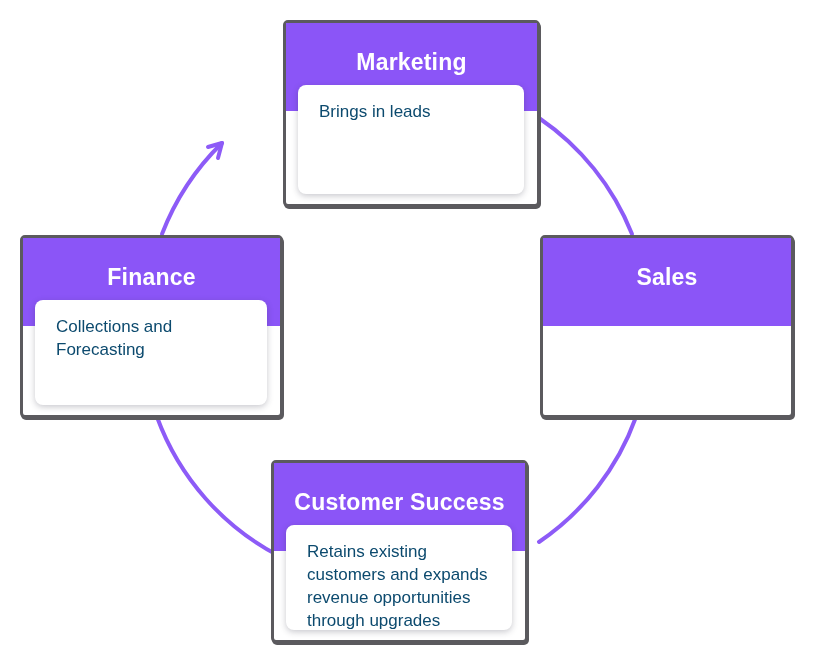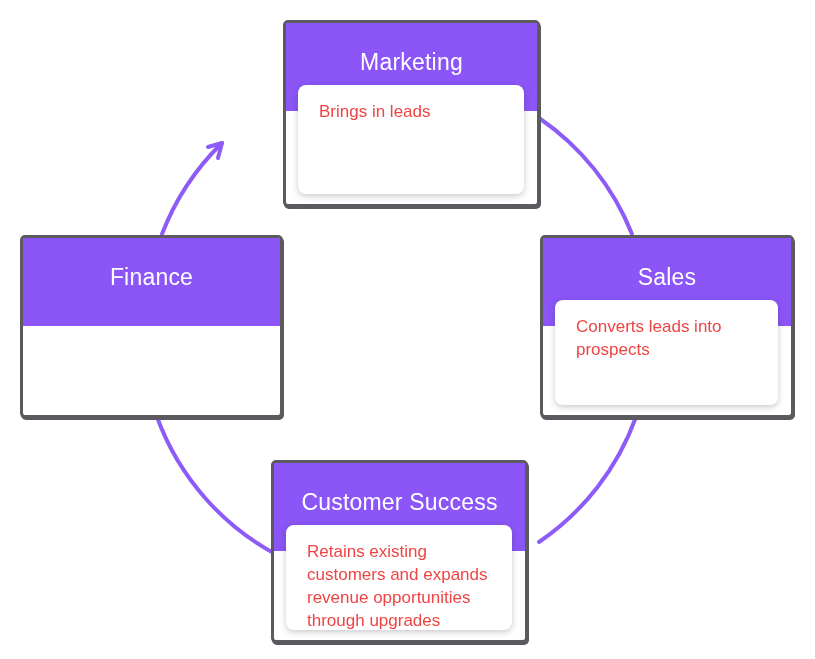--- a/index.html
+++ b/index.html
@@ -42,37 +42,37 @@
     position: absolute;
     left: 0;
     top: 0;
     right: 0;
     height: 78px;
     display: flex;
     align-items: center;
     justify-content: center;
     color: #ffffff;
     font-size: 23px;
-    font-weight: normal;
+    font-weight: bold;
     letter-spacing: 0.2px;
   }
   .node-card {
     position: absolute;
     left: 12px;
     right: 13px;
     top: 62px;
     bottom: 10px;
     background: #ffffff;
     border-radius: 8px;
     box-shadow: 0 2px 6px rgba(40, 40, 60, 0.25);
     padding: 15px 21px;
     box-sizing: border-box;
   }
   .node-desc {
-    color: #ef4444;
+    color: #0c4a6e;
     font-size: 17px;
     line-height: 23px;
   }
   .node-marketing        { left: 283px; top: 20px;  width: 257px; height: 187px; }
   .node-sales            { left: 540px; top: 235px; width: 254px; height: 183px; padding-left: 24px; }
   .node-customer-success { left: 271px; top: 460px; width: 257px; height: 183px; }
   .node-finance          { left: 20px;  top: 235px; width: 263px; height: 183px; }
 </style>
 </head>
 <body>
@@ -93,31 +93,31 @@
     <div class="node-header"></div>
     <div class="node-title">Marketing</div>
     <div class="node-card">
       <div class="node-desc">Brings in leads</div>
     </div>
   </div>
 
   <div class="node node-sales">
     <div class="node-header"></div>
     <div class="node-title">Sales</div>
-    <div class="node-card">
-      <div class="node-desc">Converts leads into prospects</div>
-    </div>
   </div>
 
   <div class="node node-customer-success">
     <div class="node-header"></div>
     <div class="node-title">Customer Success</div>
     <div class="node-card">
       <div class="node-desc">Retains existing customers and expands revenue opportunities through upgrades</div>
     </div>
   </div>
 
   <div class="node node-finance">
     <div class="node-header"></div>
     <div class="node-title">Finance</div>
+    <div class="node-card">
+      <div class="node-desc">Collections and Forecasting</div>
+    </div>
   </div>
 
 </div>
 
 </body></html>

